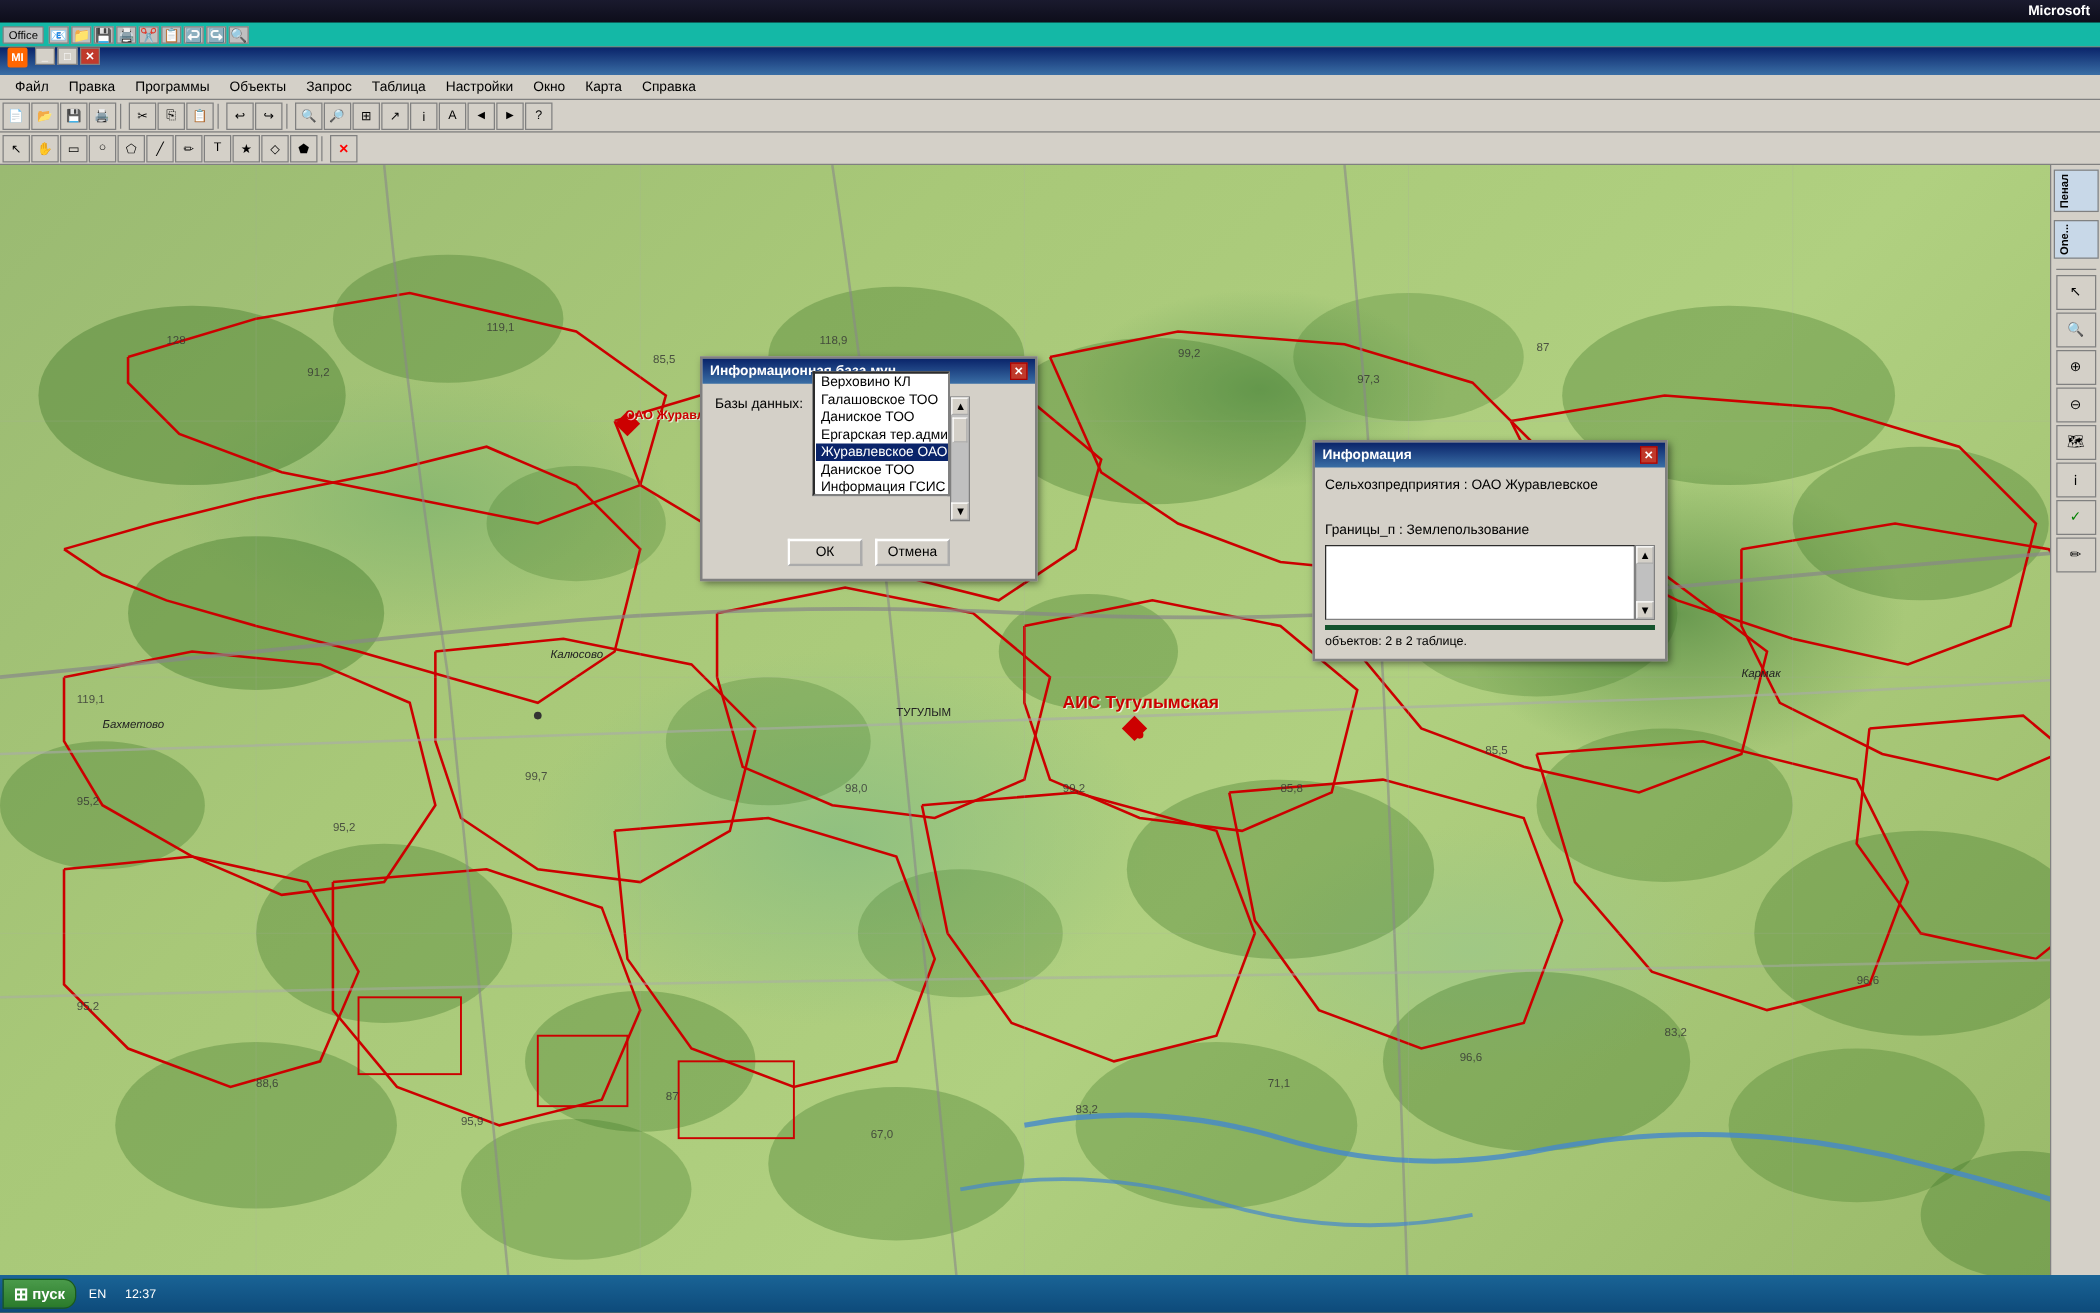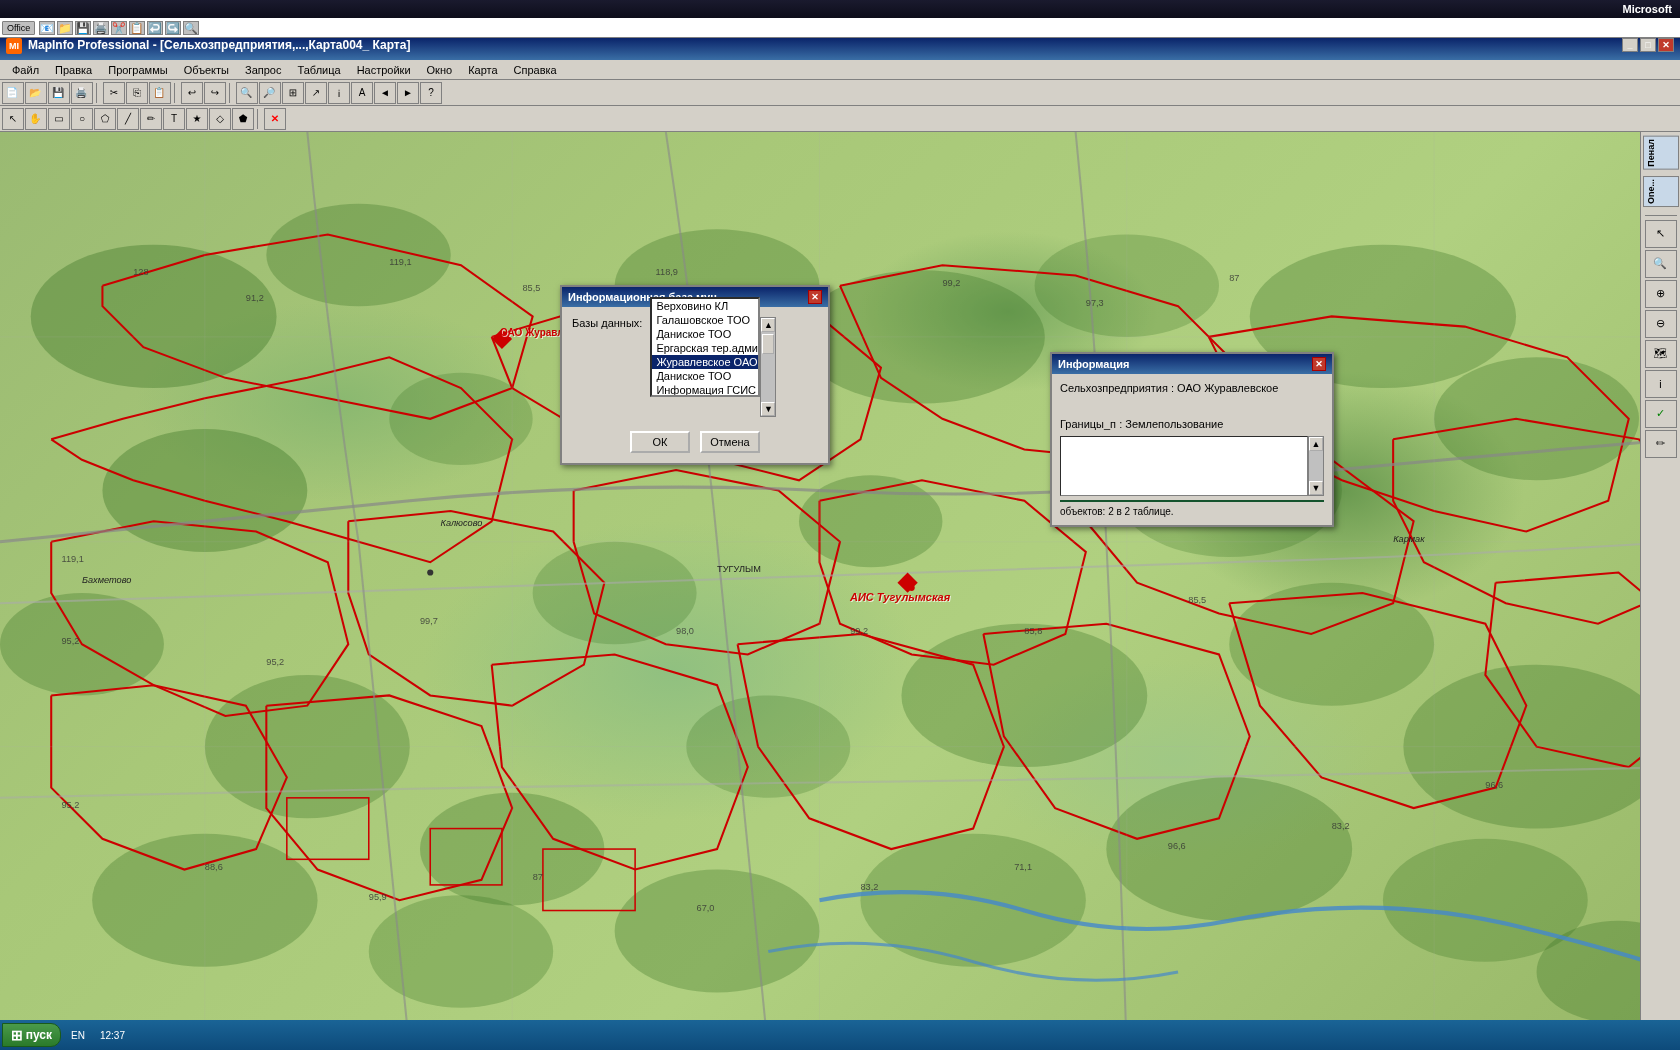--- a/index.html
+++ b/index.html
@@ -9,21 +9,21 @@
     .taskbar-top {
       position: absolute; top: 0; left: 0; right: 0; height: 18px;
       background: linear-gradient(to bottom, #1a1a2e, #0d0d1a);
       display: flex; align-items: center; justify-content: flex-end;
       padding-right: 8px; z-index: 100;
     }
 
     
     .office-bar {
       position: absolute; top: 18px; left: 0; right: 0; height: 20px;
-      background: #ffffff; display: flex; align-items: center;
+      background: #14b8a6; display: flex; align-items: center;
       border-bottom: 1px solid #808080; z-index: 100; padding: 4px 2px;
     }
     .office-btn {
       background: #c0c0c0; border: 1px solid #808080; font-size: 9px;
       padding: 1px 4px; margin-right: 3px; cursor: pointer; border-radius: 1px;
     }
     .office-icon { width: 16px; height: 14px; background: #c0c0c0; border: 1px solid #808080; display: inline-block; margin: 1px; cursor: pointer; }
 
     
     .mapinfo-titlebar {
@@ -171,21 +171,21 @@
     .scrollbar-thumb { width: 12px; height: 20px; background: #d4d0c8; border: 1px outset #fff; margin: 2px; }
 
     
     .dialog-info {
       position: absolute; top: 352px; left: 1050px; width: 284px;
       background: #d4d0c8; border: 2px solid #808080;
       box-shadow: 2px 2px 6px rgba(0,0,0,0.5); z-index: 300;
     }
     .info-body { padding: 8px; font-size: 11px; }
     .info-field { margin-bottom: 6px; }
-    .info-count { border-top: 2px solid #14532d; padding-top: 4px; margin-top: 4px; font-size: 10px; }
+    .info-count { border-top: 4px solid #14532d; padding-top: 4px; margin-top: 4px; font-size: 10px; }
 
     
     .map-label {
       position: absolute; font-size: 10px; font-weight: bold;
       color: #cc0000; z-index: 10; text-shadow: 1px 1px 0 rgba(255,255,255,0.7);
       pointer-events: none;
     }
   </style>
 </head>
 <body>
@@ -202,21 +202,20 @@
   <span class="office-icon">🖨️</span>
   <span class="office-icon">✂️</span>
   <span class="office-icon">📋</span>
   <span class="office-icon">↩️</span>
   <span class="office-icon">↪️</span>
   <span class="office-icon">🔍</span>
 </div>
 
 <div class="mapinfo-titlebar">
   <div class="title-icon">MI</div>
-  <span class="title-text">MapInfo Professional - [Сельхозпредприятия,...,Карта004_ Карта]</span>
   <div class="title-controls">
     <div class="title-btn">_</div>
     <div class="title-btn">□</div>
     <div class="title-btn" style="background:#c0392b;color:#fff;">✕</div>
   </div>
 </div>
 
 <div class="menubar">
   <span class="menu-item">Файл</span>
   <span class="menu-item">Правка</span>
@@ -384,21 +383,21 @@
     <text x="1450" y="640" font-size="9" fill="#333" opacity="0.8">96,6</text>
 
     <text x="80" y="440" font-size="9" fill="#222" font-style="italic">Бахметово</text>
     <text x="1240" y="260" font-size="10" fill="#222" font-weight="bold">Верховино</text>
     <text x="1360" y="400" font-size="9" fill="#222" font-style="italic">Кармак</text>
     <text x="700" y="430" font-size="9" fill="#222">ТУГУЛЫМ</text>
     <text x="430" y="385" font-size="9" fill="#222" font-style="italic">Калюсово</text>
   </svg>
 
   <div class="map-label" style="left:500px; top:195px; color:#cc0000;">ОАО Журавлевское</div>
-  <div class="map-label" style="left:850px; top:459px; color:#cc0000; font-size:11px;font-style:italic;">АИС Тугулымская</div>
+  <div class="map-label" style="left:850px; top:421px; color:#cc0000; font-size:14px;">АИС Тугулымская</div>
 </div>
 
 <div class="right-panel">
   <div style="writing-mode:vertical-rl;transform:rotate(180deg);font-size:9px;font-weight:bold;background:#c8d8e8;border:1px solid #808080;padding:2px;margin-bottom:4px;width:36px;text-align:center;">Пенал</div>
   <div style="writing-mode:vertical-rl;transform:rotate(180deg);font-size:9px;font-weight:bold;background:#c8d8e8;border:1px solid #808080;padding:2px;margin-bottom:4px;width:36px;text-align:center;">One...</div>
   <div class="tb-separator" style="height:1px;width:32px;border-top:1px solid #808080;border-left:none;margin:2px 0;"></div>
   <div class="rp-btn">↖</div>
   <div class="rp-btn">🔍</div>
   <div class="rp-btn">⊕</div>
   <div class="rp-btn">⊖</div>

